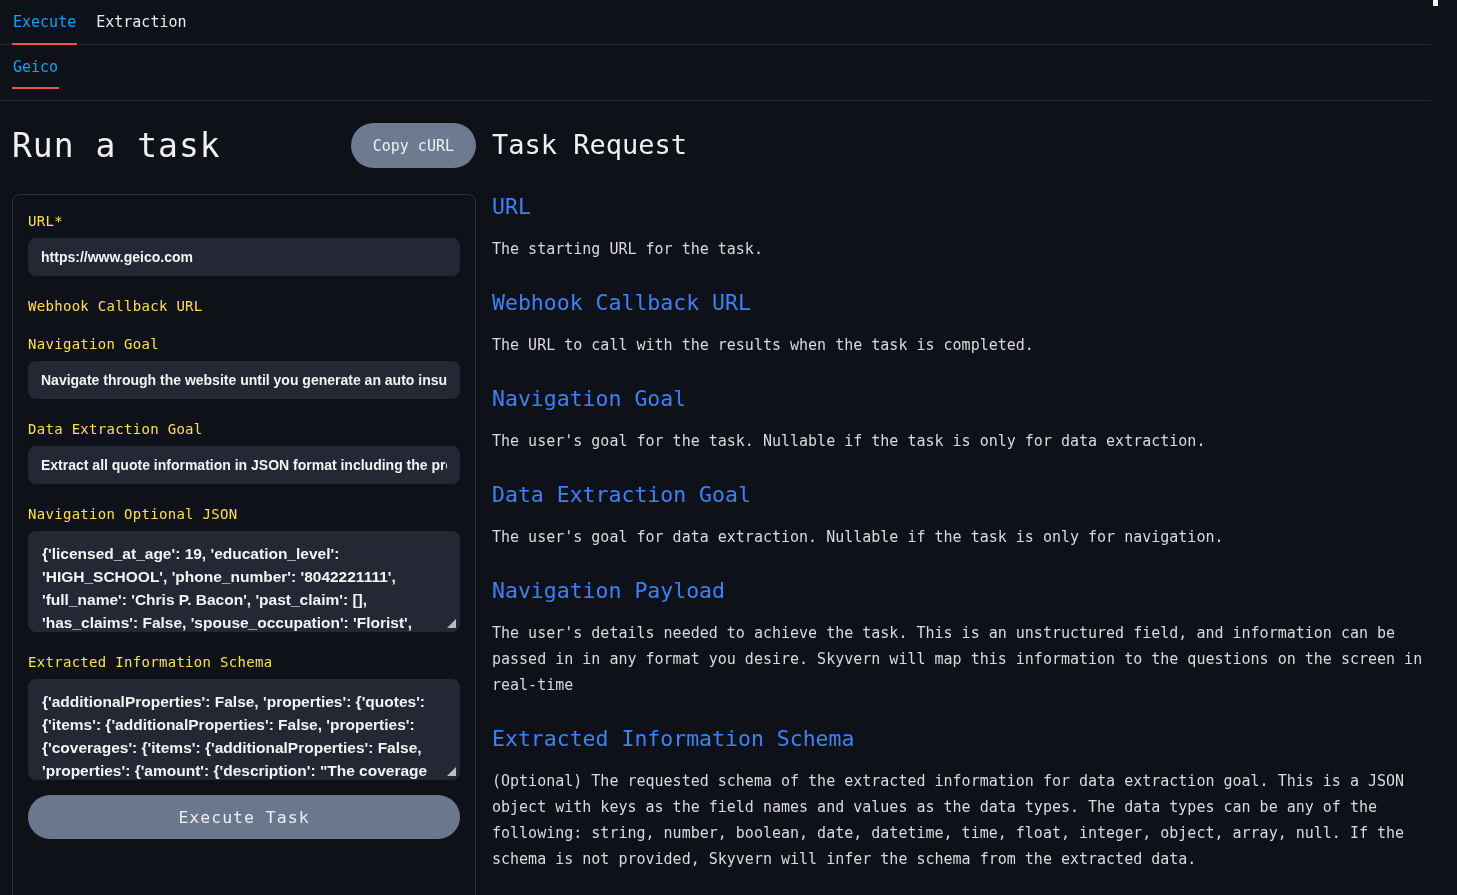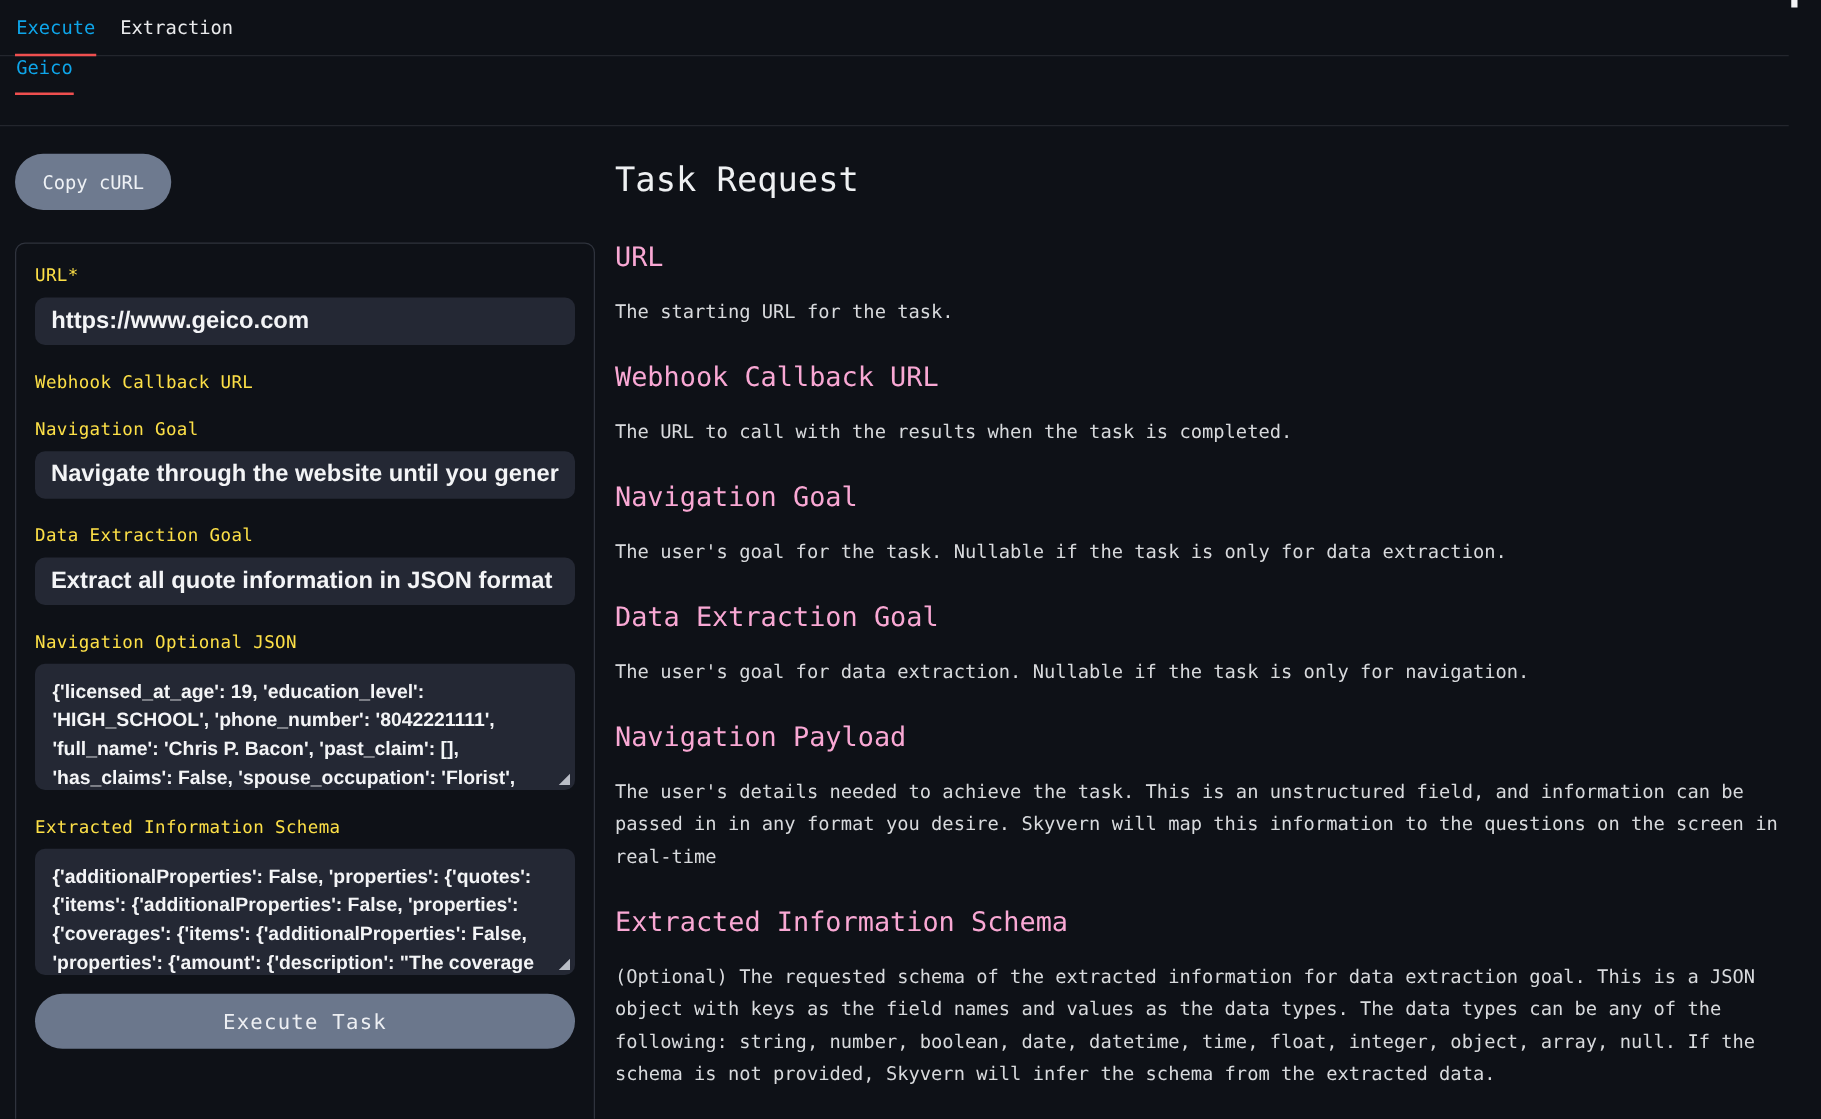--- a/index.html
+++ b/index.html
@@ -9,21 +9,21 @@
     background: #0e1117;
     font-family: "DejaVu Sans Mono", monospace;
     color: #e9eaec;
   }
   
   .tabs-row {
     width: 1431px; display: flex; gap: 18px; padding-left: 12px;
     border-bottom: 1px solid #23262d;
   }
   .tabs-row.primary { height: 45px; align-items: center; }
-  .tabs-row.secondary { height: 56px; align-items: flex-start; }
+  .tabs-row.secondary { height: 56px; align-items: center; }
   .tab {
     position: relative; display: flex; align-items: center;
     height: 100%; font-size: 15px; color: #e9eaec; cursor: pointer;
     padding: 0 1px;
   }
   .tabs-row.secondary .tab { height: auto; padding-bottom: 12px; }
   .tab.active { color: #0ea5e9; }
   .tab.active::after {
     content: ""; position: absolute; left: 0; bottom: -1px;
     width: 100%; height: 2px; background: #ef4f4f;
@@ -51,21 +51,21 @@
   }
   .field { margin-bottom: 22px; }
   .field-label {
     display: block; font-size: 14px; color: #fde047;
     margin-bottom: 9px; letter-spacing: .3px;
   }
   .text-input {
     width: 100%; height: 38px; background: #242834; border: none;
     border-radius: 8px; padding: 0 13px; color: #f3f4f6;
     font-family: "Liberation Sans", sans-serif; font-weight: 700;
-    font-size: 19px; outline: none;
+    font-size: 14px; outline: none;
   }
   .text-input::placeholder { color: #6e7480; font-weight: 400; }
   .textarea-wrap { position: relative; }
   .text-area {
     display: block; width: 100%; height: 101px; background: #242834;
     border: none; border-radius: 8px; padding: 11px 14px;
     color: #f3f4f6; font-family: "Liberation Sans", sans-serif;
     font-weight: 700; font-size: 15.5px; line-height: 23px;
     resize: none; overflow: hidden; outline: none;
   }
@@ -75,21 +75,21 @@
     cursor: nwse-resize;
   }
   .execute-btn {
     margin-top: 15px; width: 100%; height: 44px; border-radius: 22px;
     border: none; background: #6b778c; color: #edeff3; font-size: 16.5px;
     font-family: "DejaVu Sans Mono", monospace; letter-spacing: 1px;
     cursor: pointer;
   }
   
   .doc-title { font-size: 27px; color: #eef0f2; margin: 0 0 34px; font-weight: 500; }
-  .doc-section h3 { font-size: 21.5px; color: #f9a8d4; margin: 0 0 17px; font-weight: 500; }
+  .doc-section h3 { font-size: 21.5px; color: #3b82f6; margin: 0 0 17px; font-weight: 500; }
   .doc-section p { font-size: 15px; line-height: 26px; color: #d8dadd; margin: 0 0 28px; }
   
   .scroll-thumb {
     position: absolute; left: 1433px; top: 0; width: 5px; height: 6px;
     background: #f2f3f5;
   }
 </style>
 </head>
 <body>
 
@@ -105,20 +105,21 @@
 <div class="tabs-row secondary">
   <div class="tab active">
       <span>Geico</span>
     </div>
 </div>
 
 <div class="main">
 
   <div class="left-col">
     <div class="heading-row">
+      <div class="page-title">Run a task</div>
       <button class="copy-curl-btn">Copy cURL</button>
     </div>
 
     <div class="form-card">
 
       <div class="field">
         <label class="field-label">URL*</label>
         <input class="text-input" type="text" value="https://www.geico.com" style="">
       </div>
 

